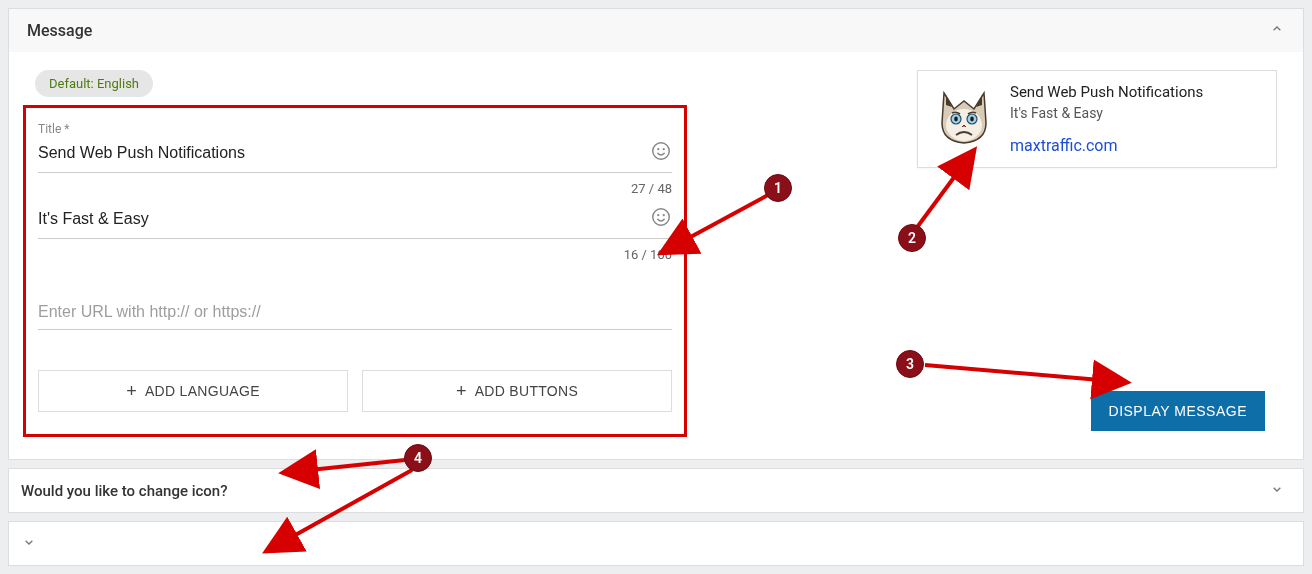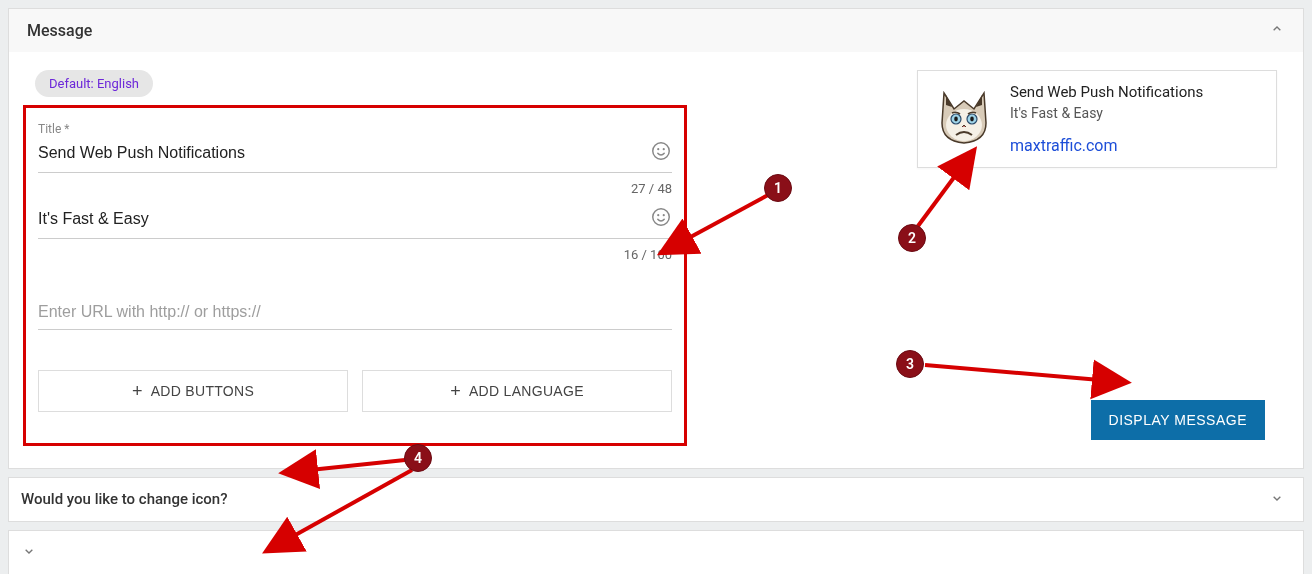--- a/index.html
+++ b/index.html
@@ -11,21 +11,21 @@
     overflow: hidden;
     position: relative;
   }
   .panel {
     background: #fff;
     border: 1px solid #ddd;
     margin: 8px;
   }
   .panel-header {
     display: flex;
-    align-items: flex-start;
+    align-items: flex-end;
     justify-content: space-between;
     padding: 12px 18px;
     font-size: 16px;
     font-weight: 500;
     color: #333;
     cursor: pointer;
     background: #f8f8f8;
   }
   .panel-header .chevron {
     color: #777;
@@ -36,30 +36,30 @@
     position: relative;
     display: flex;
     gap: 40px;
   }
   .left-col { flex: 0 0 640px; }
   .right-col { flex: 1; position: relative; }
 
   .lang-chip {
     display: inline-block;
     background: #e6e6e6;
-    color: #6d28d9;
+    color: #4d7c0f;
     border-radius: 16px;
     padding: 6px 14px;
     font-size: 13px;
     margin-bottom: 8px;
   }
 
   .red-box {
     border: 3px solid #d60000;
-    padding: 8px 12px 31px 12px;
+    padding: 8px 12px 22px 12px;
     margin-left: -12px;
     margin-right: -12px;
   }
 
   .field { position: relative; margin-top: 6px; }
   .field-label {
     font-size: 12px;
     color: #888;
   }
   .field-input-wrap {
@@ -225,25 +225,25 @@
 
         <div class="field url-field">
           <div class="field-input-wrap">
             <input class="field-input" placeholder="Enter URL with http:// or https://" style="">
           </div>
         </div>
 
         <div class="btn-row">
           <button class="btn-outline">
             <span class="plus">+</span>
-            <span>ADD BUTTONS</span>
+            <span>ADD LANGUAGE</span>
           </button>
           <button class="btn-outline">
             <span class="plus">+</span>
-            <span>ADD LANGUAGE</span>
+            <span>ADD BUTTONS</span>
           </button>
         </div>
       </div>
     </div>
 
     <div class="right-col">
 
       <div class="preview-card">
         <div class="preview-icon">
           <svg width="64" height="64" viewBox="0 0 64 64">

